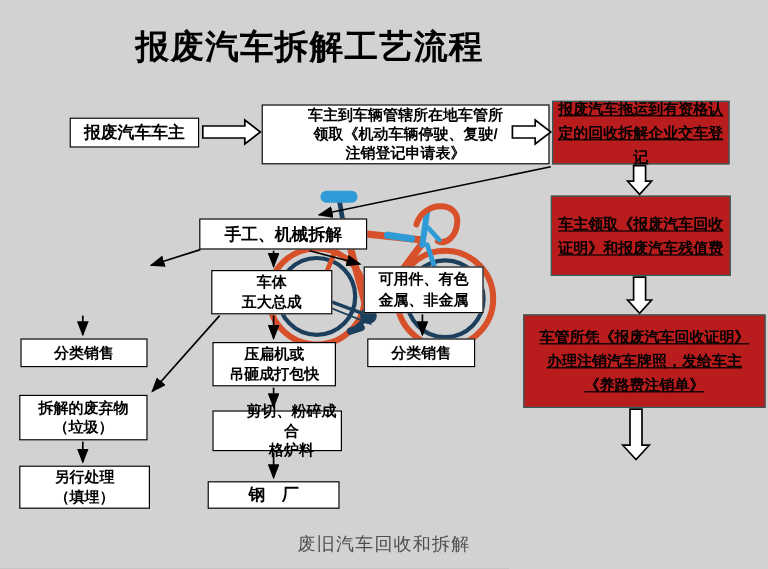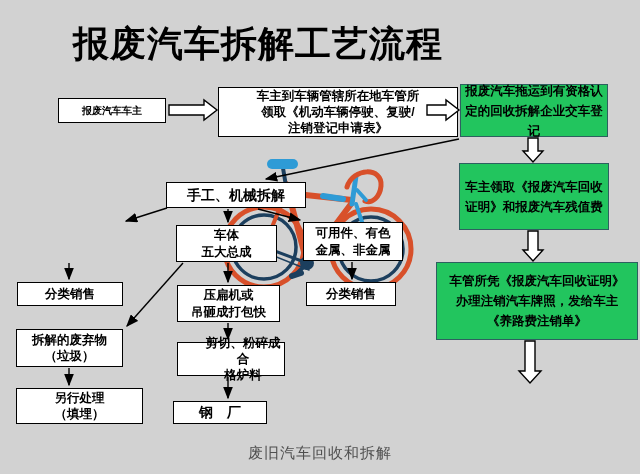--- a/index.html
+++ b/index.html
@@ -1,46 +1,46 @@
 <!DOCTYPE html>
 <html><head>
 <meta charset="utf-8">
 <style>
   html,body{margin:0;padding:0;}
   body{font-family:"Liberation Sans",sans-serif;background:#888;}
   #canvas{position:relative;width:640px;height:474px;background:#d2d2d2;overflow:hidden;margin:0 auto;}
   #title{position:absolute;top:20px;left:0;width:516px;text-align:center;
-         font-size:36px;font-weight:bold;color:#000;letter-spacing:1px;z-index:2;}
+         font-size:28px;font-weight:bold;color:#000;letter-spacing:1px;z-index:2;}
   #caption{position:absolute;top:444px;left:0;width:640px;text-align:center;
          font-family:"Liberation Serif",serif;font-size:15px;color:#4f4f4f;letter-spacing:1px;z-index:2;}
   .node{position:absolute;box-sizing:border-box;display:flex;align-items:center;justify-content:center;
         text-align:center;white-space:pre-line;font-weight:bold;color:#000;
         background:#fff;border:1.6px solid #000;font-size:12.5px;line-height:1.3;z-index:2;}
-  .teal{background:#22c55e;border:1.8px solid #2e6060;line-height:1.6;}
+  .teal{background:#b91c1c;border:1.8px solid #2e6060;line-height:1.6;text-decoration:underline;}
   .svg-layer{position:absolute;top:0;left:0;width:640px;height:474px;pointer-events:none;}
   #bike-layer{z-index:1;}
   #arrow-layer{z-index:3;}
   
-  #n-owner     {left:58px;  top:98px;  width:108px; height:25px; font-size:10px;}
+  #n-owner     {left:58px;  top:98px;  width:108px; height:25px; font-size:14px;}
   #n-apply     {left:218px; top:87px;  width:240px; height:50px;}
   #n-deliver   {left:460px; top:84px;  width:148px; height:53px;}
   #n-receipt   {left:459px; top:163px; width:150px; height:67px;}
   #n-deregister{left:436px; top:262px; width:202px; height:78px;}
   #n-roadfee   {left:463px; top:385px; width:150px; height:56px; line-height:1.45;}
   #n-dismantle {left:166px; top:182px; width:140px; height:26px; font-size:14px;}
   #n-oil       {left:15px;  top:225px; width:106px; height:37px;}
   #n-body      {left:176px; top:225px; width:101px; height:37px;}
   #n-usable    {left:303px; top:222px; width:100px; height:39px;}
   #n-sale-l    {left:17px;  top:282px; width:106px; height:24px;}
   #n-press     {left:177px; top:285px; width:103px; height:37px;}
   #n-waste     {left:16px;  top:329px; width:107px; height:38px;}
   #n-sale-r    {left:306px; top:282px; width:90px;  height:24px;}
   #n-shear     {left:177px; top:342px; width:108px; height:34px;padding-left:24px;}
-  #n-landfill  {left:16px;  top:388px; width:127px; height:36px;}
-  #n-steel     {left:173px; top:401px; width:94px; height:23px; font-size:14px;}
+  #n-landfill  {left:16px;  top:388px; width:109px; height:36px;}
+  #n-steel     {left:173px; top:401px; width:110px; height:23px; font-size:14px;}
 </style>
 </head>
 <body>
 
 <div id="canvas">
 
   <div id="title">报废汽车拆解工艺流程</div>
 
   <svg id="bike-layer" class="svg-layer" viewBox="0 0 640 474" xmlns="http://www.w3.org/2000/svg">
     <g fill="none" stroke-linecap="round">

